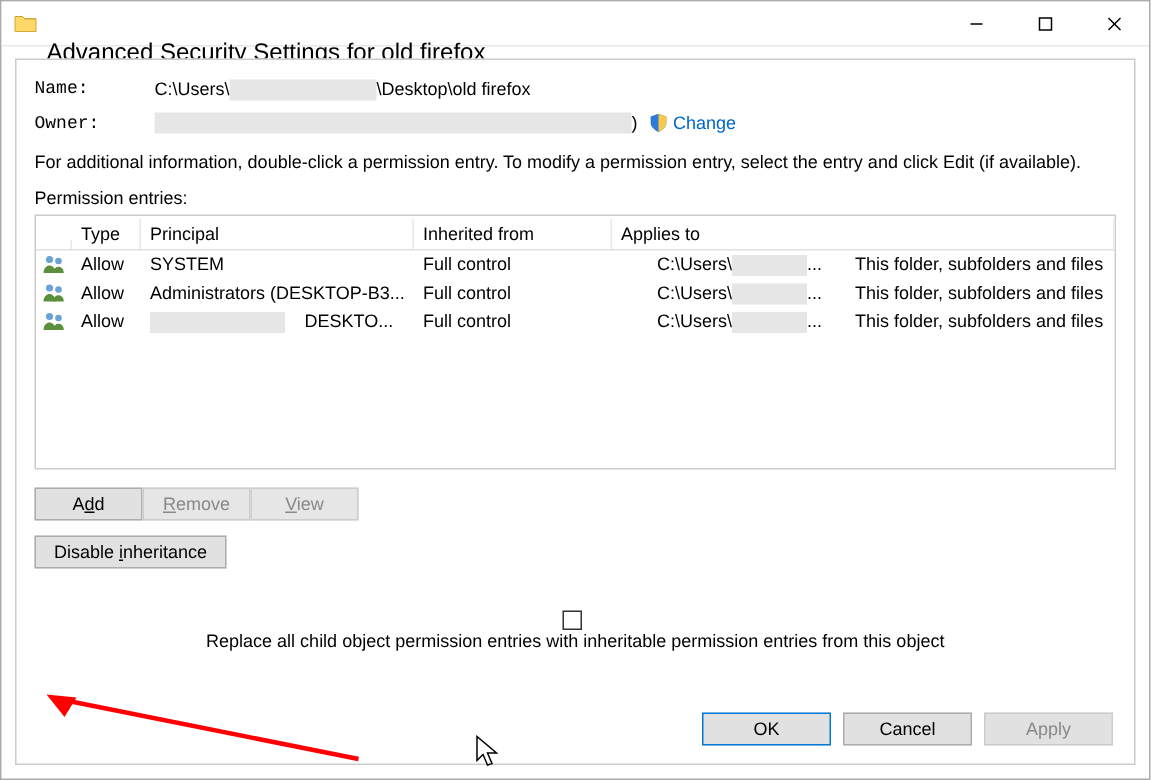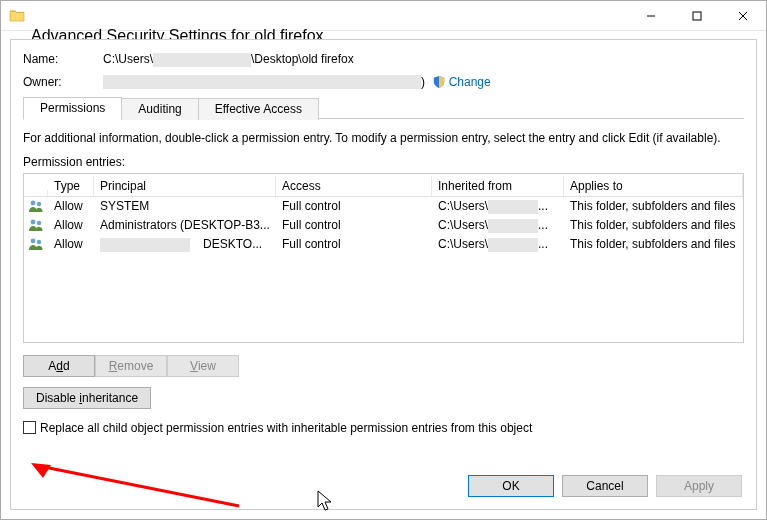--- a/index.html
+++ b/index.html
@@ -38,21 +38,21 @@
   .win-btn svg { width:10px; height:10px; }
   
   .panel {
     position:absolute;
     left:9px; right:9px; top:38px; bottom:9px;
     border:1px solid #ccc;
     background:#fff;
     padding:12px 12px 10px 12px;
   }
   .row { display:flex; align-items:center; margin-bottom:8px; }
-  .row .lbl { width:80px; }
+  .row .lbl { width:80px;font-family:Liberation Mono, monospace; }
   .redact {
     display:inline-block;
     background:#e6e6e6;
     height:14px;
     vertical-align:middle;
   }
   .shield { width:14px; height:14px; vertical-align:middle; margin-right:3px;}
   .change-link { color:#0066cc; cursor:pointer; }
   
   .tabs {
@@ -116,21 +116,21 @@
     min-width:72px; height:22px;
     border:1px solid #adadad;
     background:#e1e1e1;
     display:flex; align-items:center; justify-content:center;
     padding:0 12px;
     cursor:pointer;
     font-family:inherit; font-size:12px;
   }
   .btn.disabled { color:#888; background:#e6e6e6; border-color:#ccc; cursor:default;}
   .btn u { text-decoration: underline; }
-  .chk-row { display:flex; align-items:center; margin-top:12px; }
+  .chk-row { display:flex; align-items:center; margin-top:28px;flex-direction:column; }
   .chk { width:13px; height:13px; border:1px solid #333; margin-right:4px; background:#fff;}
   
   .dlg-btns {
     position:absolute;
     right:14px; bottom:12px;
     display:flex; gap:8px;
   }
   .dlg-btn {
     width:86px; height:22px;
     border:1px solid #adadad;
@@ -198,35 +198,29 @@
       <span class="redact" style="width:318px;"></span><span>)</span>
       &nbsp;&nbsp;
       <svg class="shield" viewBox="0 0 16 16">
         <path d="M8 1 L14 3 V8 C14 12 8 15 8 15 C8 15 2 12 2 8 V3 Z" fill="#2d7bd8"></path>
         <path d="M8 1 L14 3 V8 C14 12 8 15 8 15 Z" fill="#f6c84c"></path>
       </svg>
       <span class="change-link">Change</span>
     </span>
   </div>
 
-  <div class="tabs">
-    <div class="tab active">Permissions</div>
-    <div class="tab">Auditing</div>
-    <div class="tab">Effective Access</div>
-  </div>
 
   <div class="info-text">For additional information, double-click a permission entry. To modify a permission entry, select the entry and click Edit (if available).</div>
   <div class="perm-label">Permission entries:</div>
 
   <div class="list">
     <div class="list-header">
       <div class="col-icon"></div>
       <div class="col-type">Type</div>
       <div class="col-principal">Principal</div>
-      <div class="col-access">Access</div>
       <div class="col-inherited">Inherited from</div>
       <div class="col-applies">Applies to</div>
     </div>
     <div class="list-body" id="list-body">
         <div class="list-row">
           <div class="col-icon">
             <svg class="person-icon" viewBox="0 0 16 14">
               <circle cx="5" cy="4" r="2.4" fill="#6aa3d8"></circle>
               <path d="M1 13 C1 9 4 8 5 8 C6 8 9 9 9 13 Z" fill="#5b8f3e"></path>
               <circle cx="11" cy="5" r="2.2" fill="#6aa3d8"></circle>

